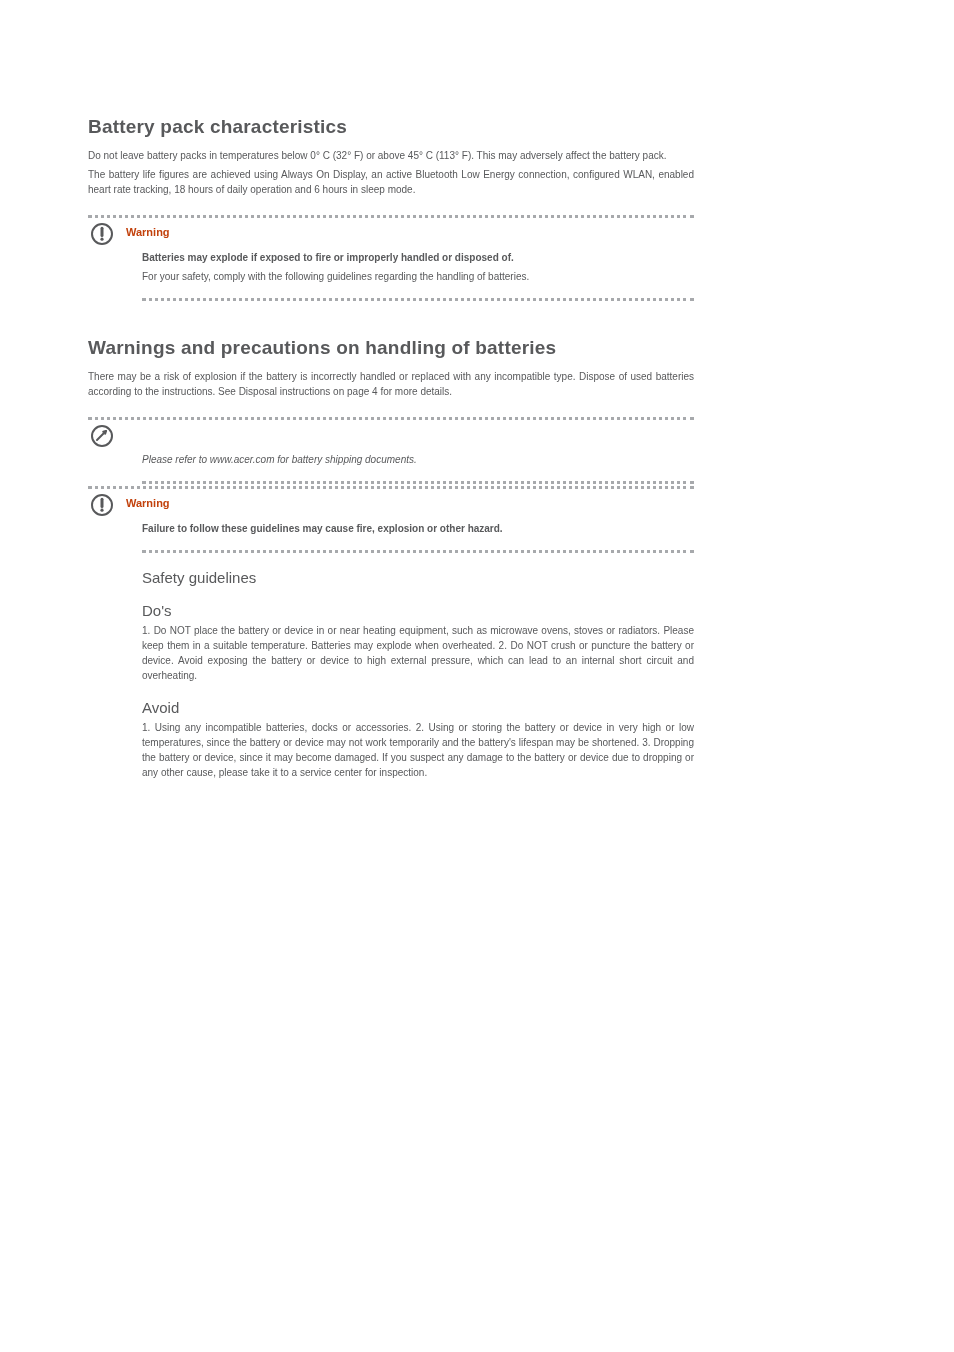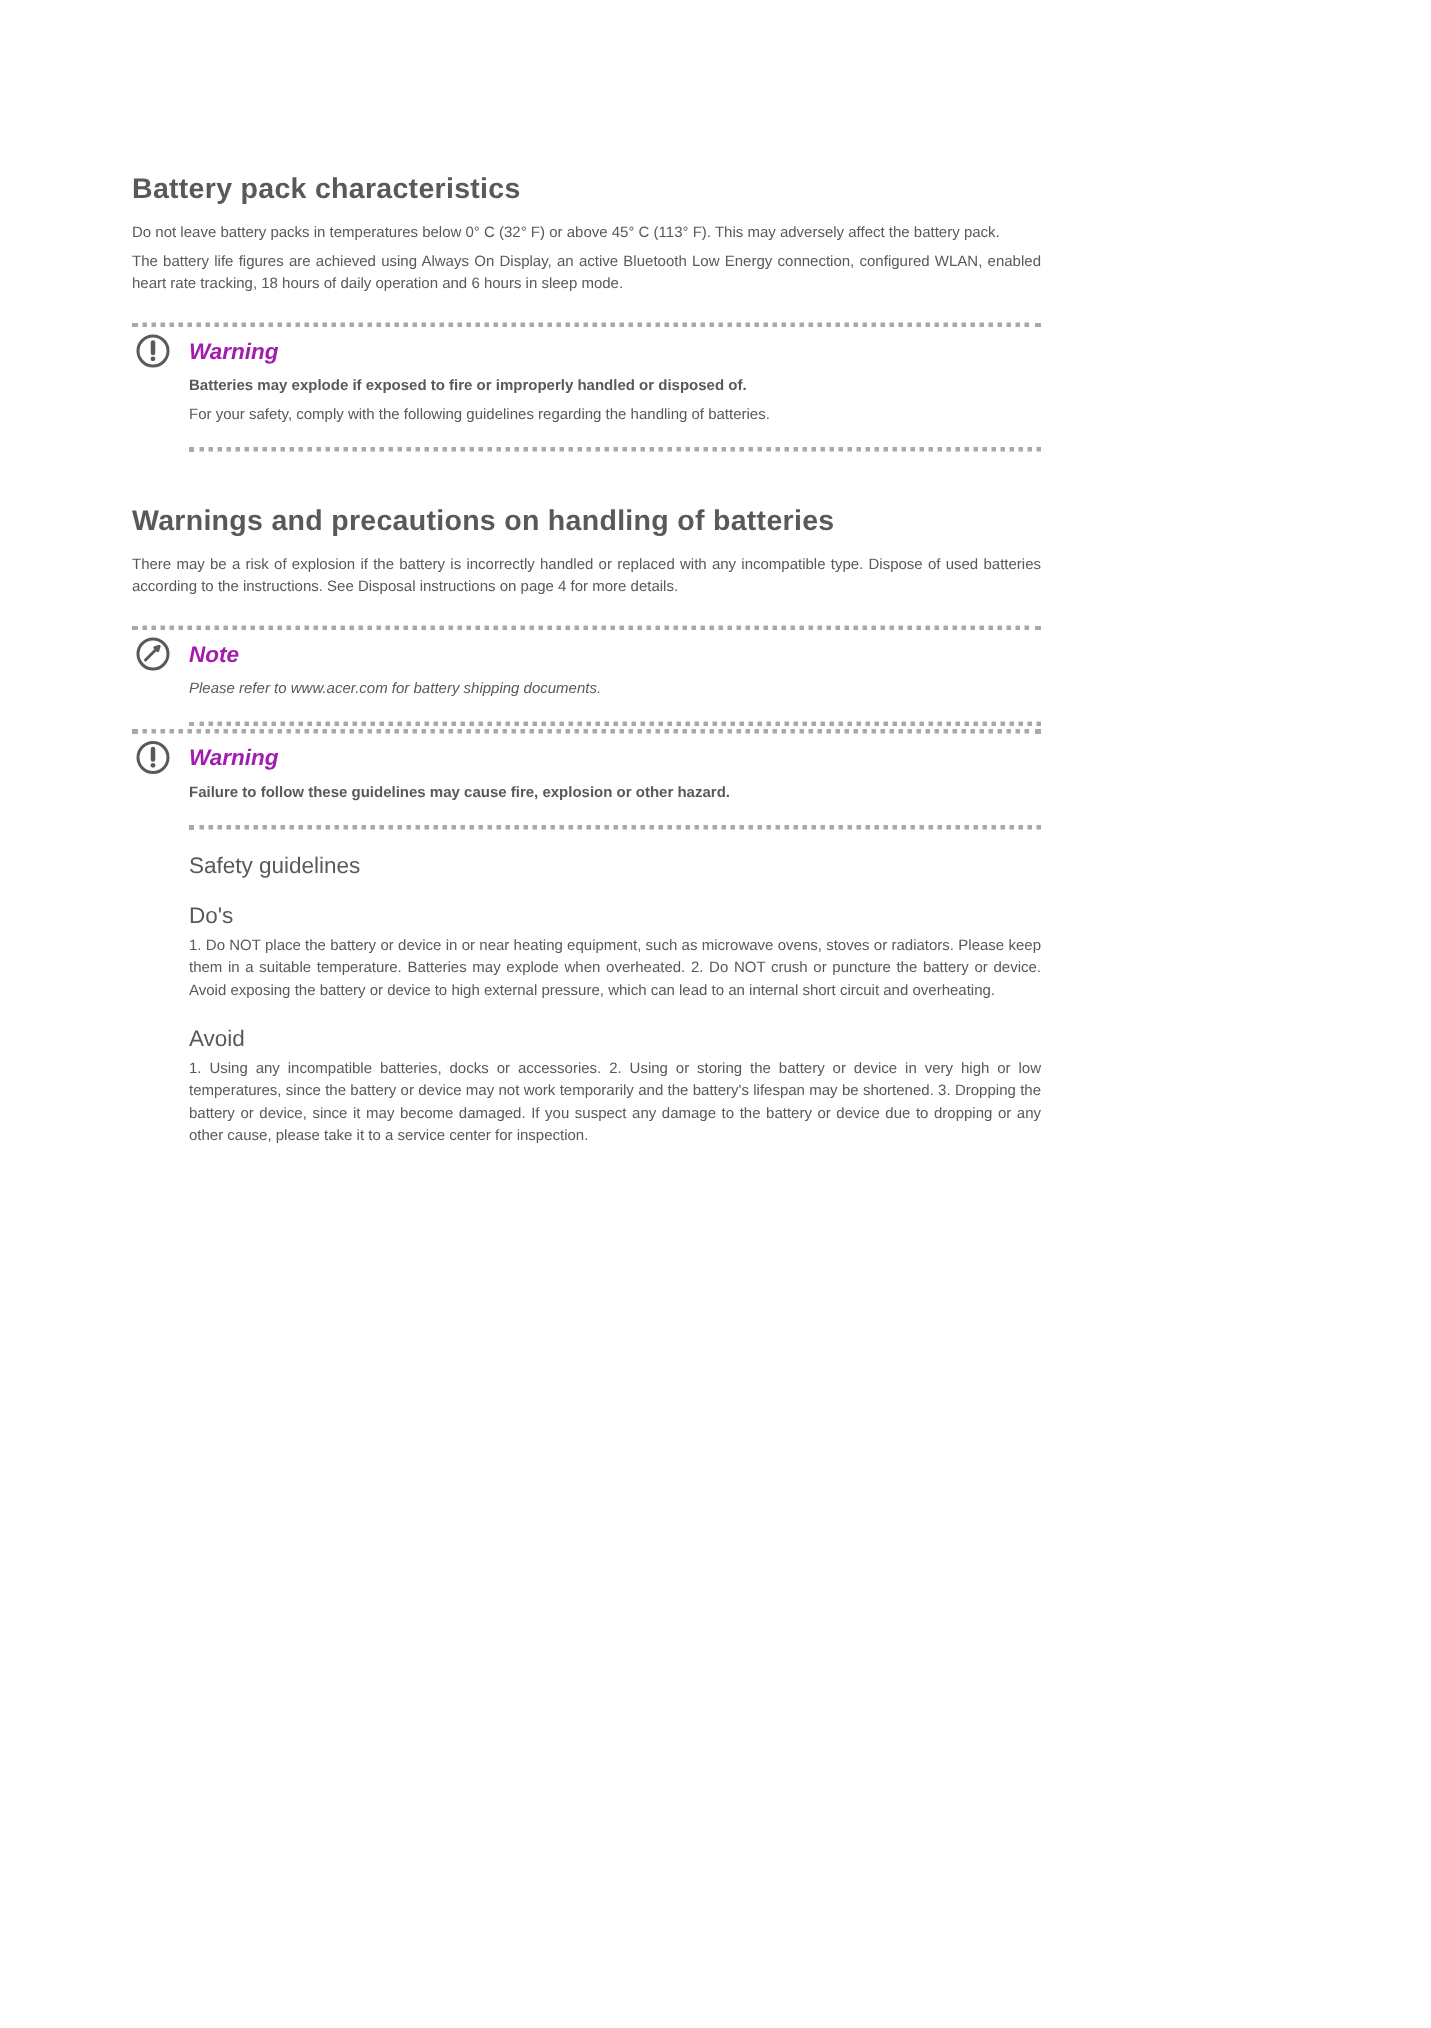--- a/index.html
+++ b/index.html
@@ -54,29 +54,28 @@
   .callout-icon svg { width: 24px; height: 24px; }
   .dots-top {
     border-top: 3px dotted #a7a9ac;
   }
   .dots-bottom {
     border-bottom: 3px dotted #a7a9ac;
     padding-bottom: 10px;
   }
   .callout-text {
     flex: 1;
-    font-size: 15px;
+    font-size: 11px;
     line-height: 1.5;
-    color: #a21caf;
+    color: #c2410c;
     padding-top: 0;
-    font-style: italic;
   }
   .callout-text b, .p b { font-weight: 700; }
   .indentbox {
-    margin-left: 38px;
+    margin-left: 54px;
   }
   .subh {
     font-size: 15px;
     font-weight: 400;
     margin-top: 16px;
     margin-bottom: 4px;
   }
   .footer {
     position: absolute;
     left: 88px;
@@ -125,23 +124,20 @@
 
   <div class="callout">
     <div class="callout-row dots-top">
       <div class="callout-icon">
         <svg viewBox="0 0 24 24" fill="none" stroke="currentColor" stroke-width="2">
           <circle cx="12" cy="12" r="10"></circle>
           <path d="M7 16 L16 7" stroke-width="2" stroke-linecap="round"></path>
           <path d="M16 7 L13.2 7.8 M16 7 L15.2 9.8" stroke-width="2" stroke-linecap="round"></path>
         </svg>
       </div>
-      <div class="callout-text">
-        <b>Note</b>
-      </div>
     </div>
     <div class="indentbox dots-bottom">
       <p class="p" style="font-style:italic"><i>Please refer to www.acer.com for battery shipping documents.</i></p>
     </div>
   </div>
 
   <div class="callout" style="margin-top:2px">
     <div class="callout-row dots-top">
       <div class="callout-icon">
         <svg viewBox="0 0 24 24" fill="none" stroke="currentColor" stroke-width="2">

